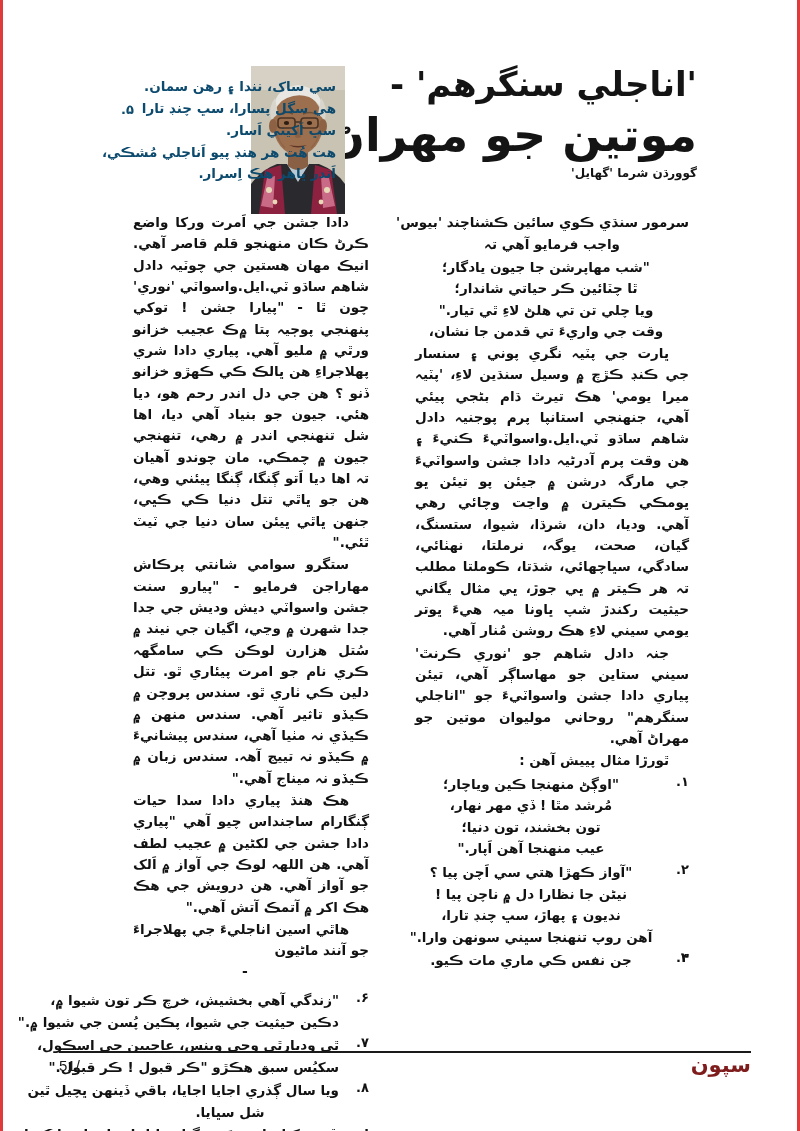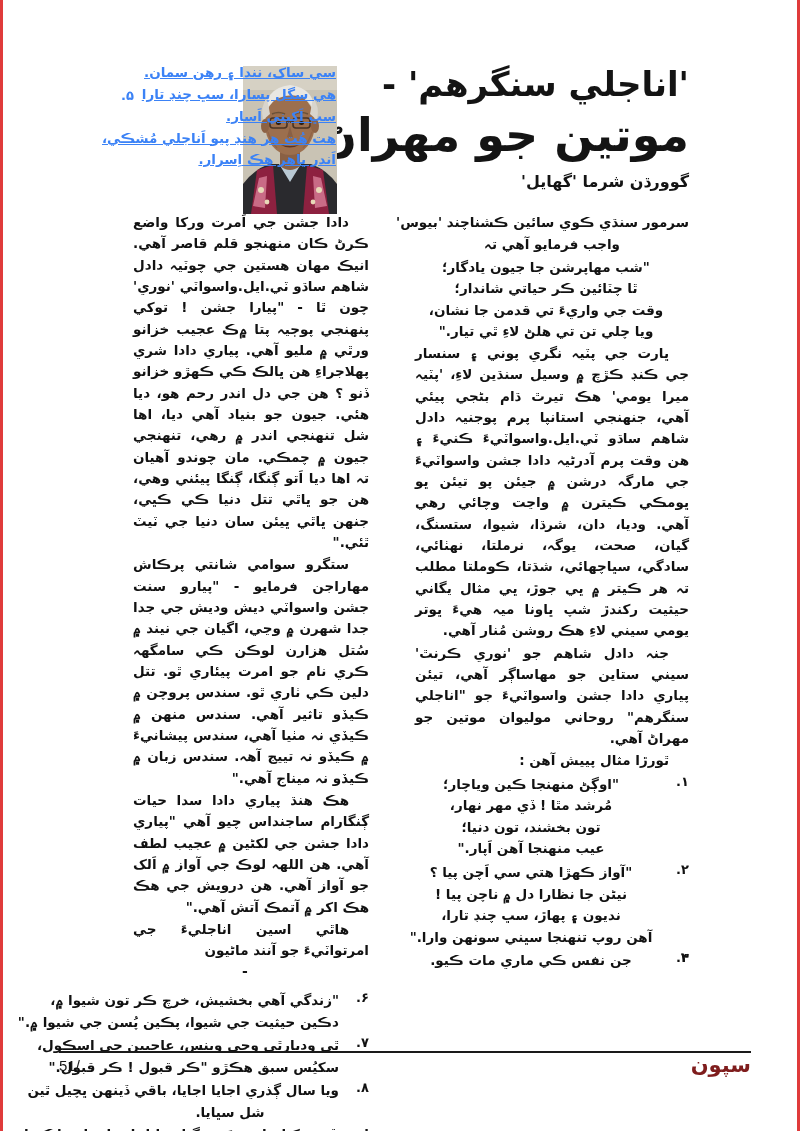--- a/index.html
+++ b/index.html
@@ -20,21 +20,21 @@
     box-sizing: border-box;
     border-left: 3px solid #e03b3b;
     border-right: 3px solid #e03b3b;
   }
 
   
   .header-zone {
     position: absolute;
     top: 62px;
     left: 118px;
-    right: 108px;
+    right: 100px;
     height: 150px;
   }
 
   .headline-block {
     position: absolute;
     top: 0;
     right: 0;
     width: 345px;
     text-align: right;
     direction: rtl;
@@ -45,22 +45,21 @@
     font-size: 34px;
     line-height: 1.30;
     color: #141414;
     letter-spacing: -0.5px;
     white-space: nowrap;
   }
   .headline-line.l2 {
     font-size: 46px;
   }
   .byline {
-    margin-top: 6px;
-    font-size: 16px;
+    font-size: 12px;
     font-weight: bold;
     color: #141414;
     line-height: 1.3;
   }
 
   
   .portrait {
     position: absolute;
     top: 4px;
     right: 352px;
@@ -68,30 +67,29 @@
     height: 148px;
     overflow: hidden;
     background: #cfc9bd;
     border: 0;
   }
   .portrait svg { display: block; }
 
   
   .top-left-verse {
     position: absolute;
-    top: 62px;
+    top: 76px;
     left: 118px;
     width: 215px;
     direction: rtl;
     text-align: right;
     font-size: 13.5px;
     font-weight: bold;
     line-height: 1.62;
-    color: #3b82f6;
-    text-decoration: underline;
+    color: #0c4a6e;
   }
   .top-left-verse .vline {
     white-space: nowrap;
     display: block;
   }
   .top-left-verse .vline.num-row {
     position: relative;
     padding-left: 26px;
   }
   .top-left-verse .vnum {
@@ -293,22 +291,22 @@
 
   <div class="columns">
 
     <div class="col right">
 
       <div class="para center nowrap">سرمور سنڌي ڪوي سائين ڪشناچند 'بيوس'</div>
       <div class="para center nowrap">واجب فرمايو آهي تہ</div>
 
       <div class="verse c">"شب مهاپرشن جا جيون يادگار؛</div>
       <div class="verse c">ٿا چٽائين ڪر حياتي شاندار؛</div>
+      <div class="verse c">ويا چلي تن تي هلڻ لاءِ ٿي تيار."</div>
       <div class="verse c">وقت جي واريءَ تي قدمن جا نشان،</div>
-      <div class="verse c">ويا چلي تن تي هلڻ لاءِ ٿي تيار."</div>
 
       <p class="para indent">ڀارت جي پٽيہ نگري پوني ۽ سنسار جي ڪنڊ ڪڙچ ۾ وسيل سنڌين لاءِ، 'پٽيہ ميرا يومي' هڪ تيرٿ ڌام بڻجي پيئي آهي، جنهنجي استانپا پرم پوجنيہ دادل شاهم ساڌو ٽي.ايل.واسواٽيءَ ڪنيءَ ۽ هن وقت پرم آدرڻيہ دادا جشن واسواٽيءَ جي مارگہ درشن ۾ جيئن پو تيئن ڀو ڀومڪي ڪيترن ۾ واڃت وچائي رهي آهي. وديا، دان، شرڌا، شيوا، ستسنگ، گيان، صحت، يوگہ، نرملتا، نهٺائي، سادگي، سڀاچهائي، شڌتا، ڪوملتا مطلب تہ هر ڪيتر ۾ ڀي جوڙ، ڀي مثال يگاني حيثيت رکندڙ شپ ڀاونا ميہ هيءَ ڀوتر يومي سيني لاءِ هڪ روشن مُنار آهي.</p>
       <p class="para indent">جنہ دادل شاهم جو 'نوري ڪرنٿ' سيني ستاين جو مهاساڳر آهي، تيئن پياري دادا جشن واسواٽيءَ جو "اناجلي سنگرهم" روحاني موليوان موتين جو مهراڻ آهي.</p>
       <p class="para indent">ٿورڙا مثال پييش آهن :</p>
 
       <div class="numitem">
         <span class="n">۱.</span>
         <div class="lines">
           <span class="ln c">"اوڳڻ منهنجا ڪين وياچار؛</span>
           <span class="ln c">مُرشد مٿا ! ڏي مهر نهار،</span>
@@ -338,21 +336,21 @@
         </div>
       </div>
 
     </div>
 
     <div class="col left">
 
       <p class="para indent">دادا جشن جي اَمرت ورکا واضع ڪرڻ ڪان منهنجو قلم قاصر آهي. انيڪ مهان هستين جي چوٽيہ دادل شاهم ساڌو ٽي.ايل.واسواٽي 'نوري' چون ٿا - "پيارا جشن ! توکي پنهنجي پوڄيہ پتا ۾ڪ عجيب خزانو ورٿي ۾ مليو آهي. پياري دادا شري پهلاجراءِ هن ڀالڪ ڪي ڪهڙو خزانو ڏنو ؟ هن جي دل اندر رحم هو، ديا هئي. جيون جو بنياد آهي ديا، اها شل تنهنجي اندر ۾ رهي، تنهنجي جيون ۾ چمڪي. مان چوندو آهيان تہ اها ديا اَتو ڳنگا، ڳنگا پيئني وهي، هن جو ڀاٿي تتل دنيا ڪي ڪڀي، جنهن ڀاٿي ڀيئن سان دنيا جي ٽيٽ ٿئي."</p>
       <p class="para indent">ستگرو سوامي شانتي پرڪاش مهاراجن فرمايو - "پيارو سنت جشن واسواٽي ديش وديش جي جدا جدا شهرن ۾ وڃي، اگيان جي نيند ۾ سُتل هزارن لوڪن ڪي سامگهہ ڪري نام جو امرت پيئاري ٿو. تتل دلين ڪي ٺاري ٿو. سندس پروچن ۾ ڪيڏو تاثير آهي. سندس منهن ۾ ڪيڏي نہ مٺيا آهي، سندس پيشانيءَ ۾ ڪيڏو نہ تييج آهہ. سندس زبان ۾ ڪيڏو نہ ميناج آهي."</p>
       <p class="para indent">هڪ هنڌ پياري دادا سدا حيات ڳنگارام ساجنداس چيو آهي "پياري دادا جشن جي لکڻين ۾ عجيب لطف آهي. هن اللهہ لوڪ جي آواز ۾ اَلک جو آواز آهي. هن درويش جي هڪ هڪ اکر ۾ آتمڪ آتش آهي."</p>
-      <p class="para indent">هاٿي اسين اناجليءَ جي امرتواٽيءَ جو آنند ماڻيون</p>
+      <p class="para indent">هاٿي اسين اناجليءَ جي پهلاجراءَ جو آنند ماڻيون</p>
 
       <div class="dash-line">-</div>
 
       <div class="spacer-sm"></div>
 
       <div class="numitem">
         <span class="n">۶.</span>
         <div class="lines">
           <span class="ln r">"زندگي آهي بخشيش، خرچ ڪر تون شيوا ۾،</span>
           <span class="ln r">دڪين حيثيت جي شيوا، پڪين پُسن جي شيوا ۾."</span>

